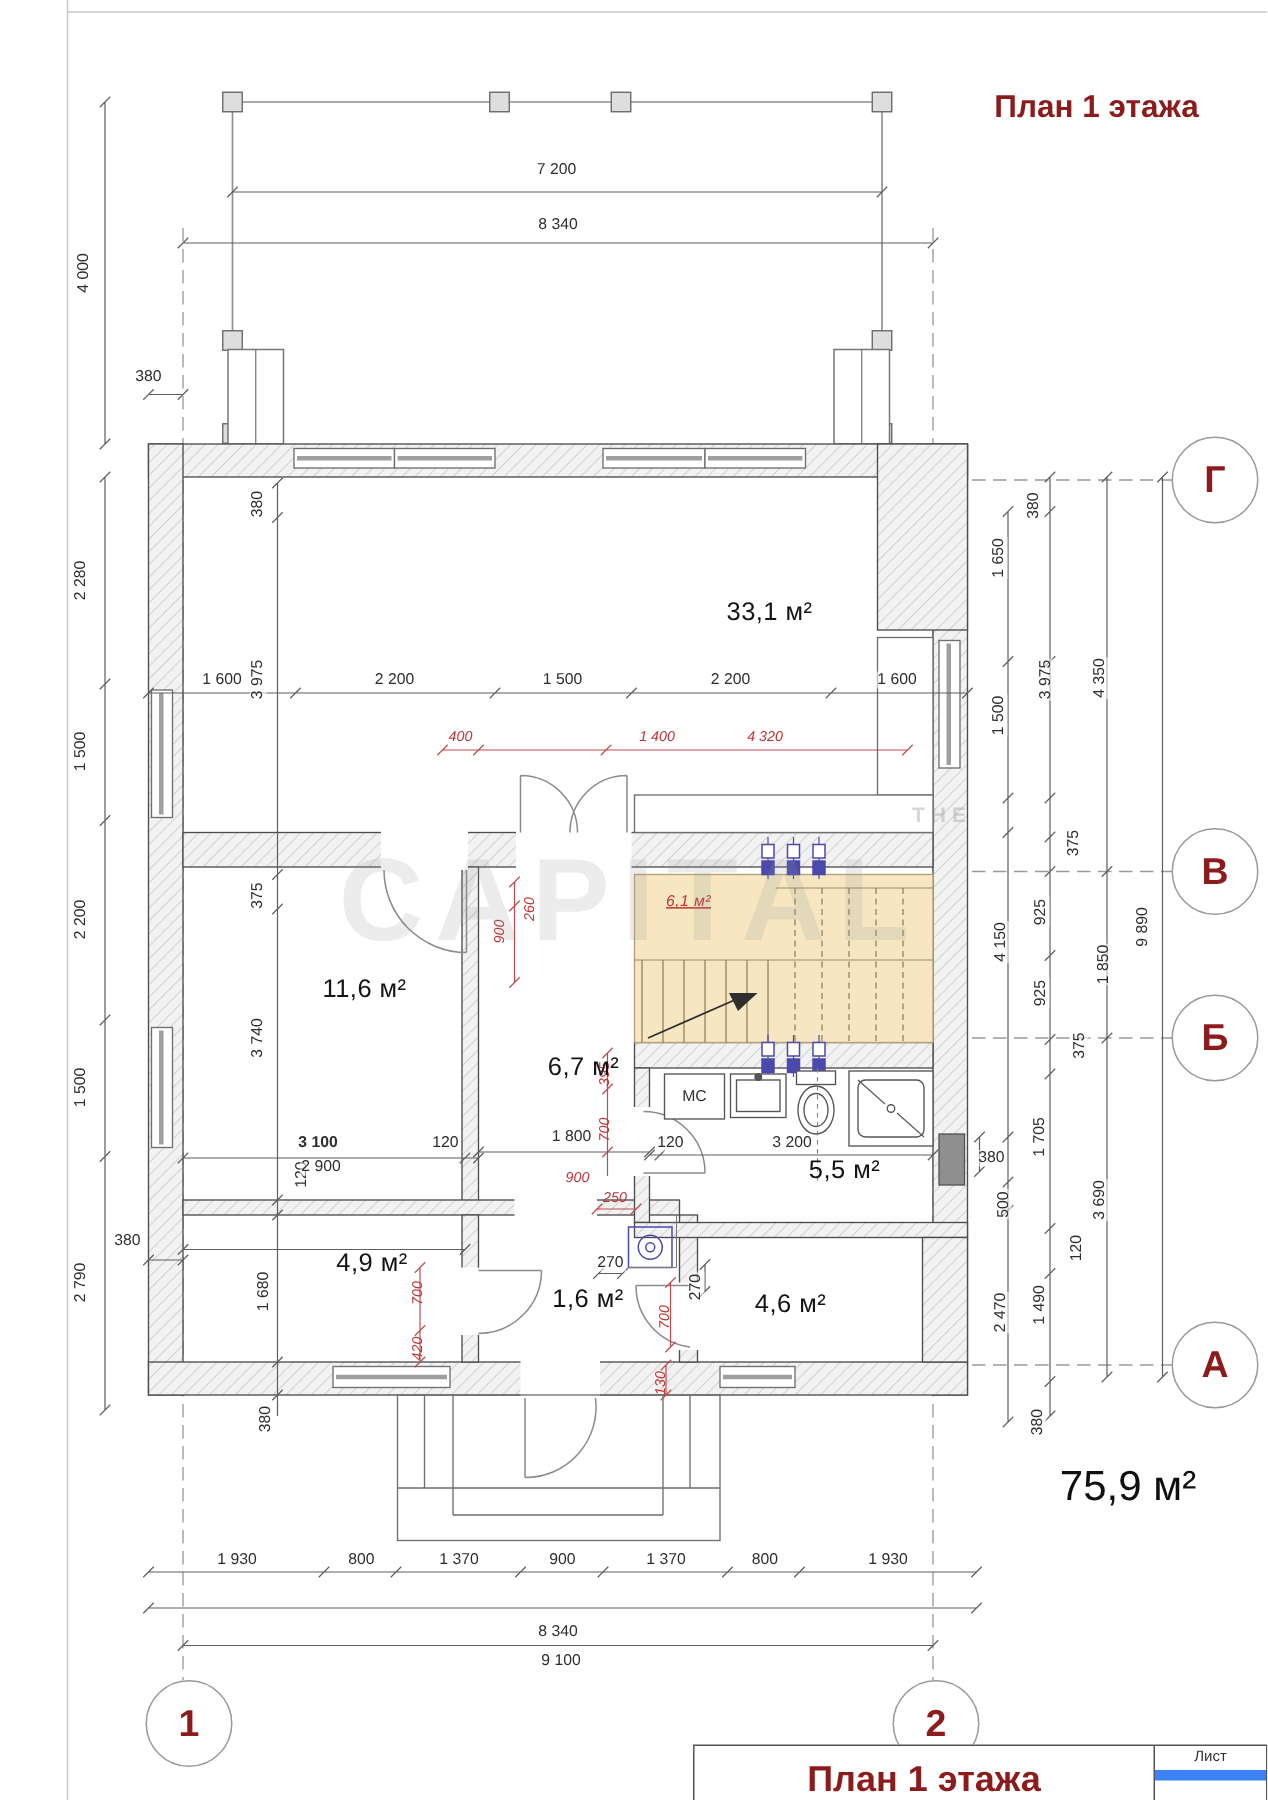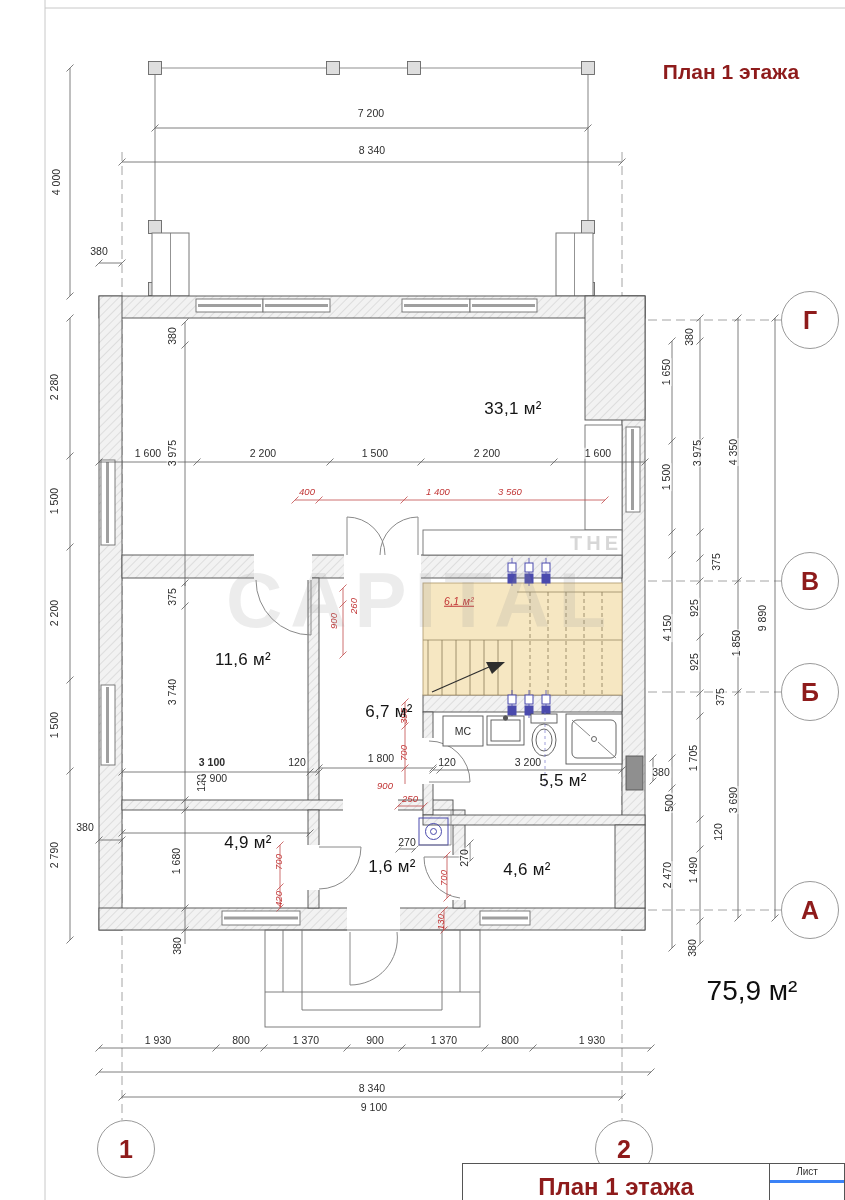--- a/index.html
+++ b/index.html
@@ -14,29 +14,29 @@
   #labels span.room{font-size:17px;color:#141414;background:transparent;letter-spacing:.3px}
   #labels span.room.red{font-size:10.5px;font-style:italic;color:#c13434}
   .bubble{position:absolute;width:56px;height:56px;border:1.3px solid #9a9a9a;border-radius:50%;
           background:#fff;display:flex;align-items:center;justify-content:center;
           transform:translate(-50%,-50%);color:#8e1b1b;font-weight:bold;font-size:25px}
   .main-title{position:absolute;left:731px;top:72px;transform:translate(-50%,-50%);
               color:#8e1b1b;font-weight:bold;font-size:21px;white-space:nowrap}
   .total{position:absolute;left:752px;top:991px;transform:translate(-50%,-50%);
          font-size:28px;color:#0f0f0f;white-space:nowrap}
   .wm{position:absolute;transform:translate(-50%,-50%);pointer-events:none;white-space:nowrap;font-weight:bold}
-  .wm.l0{left:596px;top:543px;font-size:20px;color:rgba(140,140,140,.35);letter-spacing:4px}
+  .wm.l0{left:628px;top:543px;font-size:14px;color:rgba(140,140,140,.35);letter-spacing:4px}
   .wm.l1{left:420px;top:600px;font-size:78px;color:rgba(150,150,150,.18);letter-spacing:8px}
   .wm.l2{left:398px;top:672px;font-size:24px;color:rgba(140,140,140,.30);letter-spacing:4px}
   .titleblock{position:absolute;left:462px;top:1163px;width:381px;height:45px;
               border:1.3px solid #555;display:flex;background:#fff}
   .tb-main{flex:1;display:flex;align-items:flex-start;justify-content:center;
            color:#8e1b1b;font-weight:bold;font-size:24px;padding-top:9px}
   .tb-side{width:74px;border-left:1.3px solid #555;font-size:10px;color:#333;text-align:center}
-  .tb-sheet{border-bottom:3px solid #3b82f6;padding:2px 0 3px}
+  .tb-sheet{border-bottom:7px solid #3b82f6;padding:2px 0 3px}
 </style>
 </head>
 <body>
 
 <div class="sheet">
 
   <svg width="845" height="1200" viewBox="0 0 845 1200">
     <defs>
       <pattern id="hatch" patternUnits="userSpaceOnUse" width="6" height="6" patternTransform="rotate(45)">
         <rect width="6" height="6" fill="#f2f2f2"></rect>
@@ -249,21 +249,21 @@
       <span class="dim rot" style="left: 177px; top: 946px;">380</span>
       <span class="dim rot" style="left: 172px; top: 336px;">380</span>
       <span class="dim rot" style="left: 172px; top: 453px;">3 975</span>
       <span class="dim" style="left: 148px; top: 453px;">1 600</span>
       <span class="dim" style="left: 263px; top: 453px;">2 200</span>
       <span class="dim" style="left: 375px; top: 453px;">1 500</span>
       <span class="dim" style="left: 487px; top: 453px;">2 200</span>
       <span class="dim" style="left: 598px; top: 453px;">1 600</span>
       <span class="dim red" style="left: 307px; top: 492px;">400</span>
       <span class="dim red" style="left: 398px; top: 492px; margin-left: 40px;">1 400</span>
-      <span class="dim red" style="left: 510px; top: 492px;">3 560</span>
+      <span class="dim red" style="left: 510px; top: 492px;">4 320</span>
       <span class="dim rot" style="left: 172px; top: 597px;">375</span>
       <span class="dim rot" style="left: 172px; top: 692px;">3 740</span>
       <span class="dim" style="left: 212px; top: 762px; font-weight: bold;">3 100</span>
       <span class="dim" style="left: 297px; top: 762px;">120</span>
       <span class="dim rot" style="left: 201px; top: 783px;">120</span>
       <span class="dim" style="left: 214px; top: 778px; text-align: center;">2 900</span>
       <span class="dim rot" style="left: 176px; top: 861px;">1 680</span>
       <span class="dim rot red" style="left: 334px; top: 621px;">900</span>
       <span class="dim rot red" style="left: 354px; top: 606px;">260</span>
       <span class="dim" style="left: 381px; top: 758px;">1 800</span>

